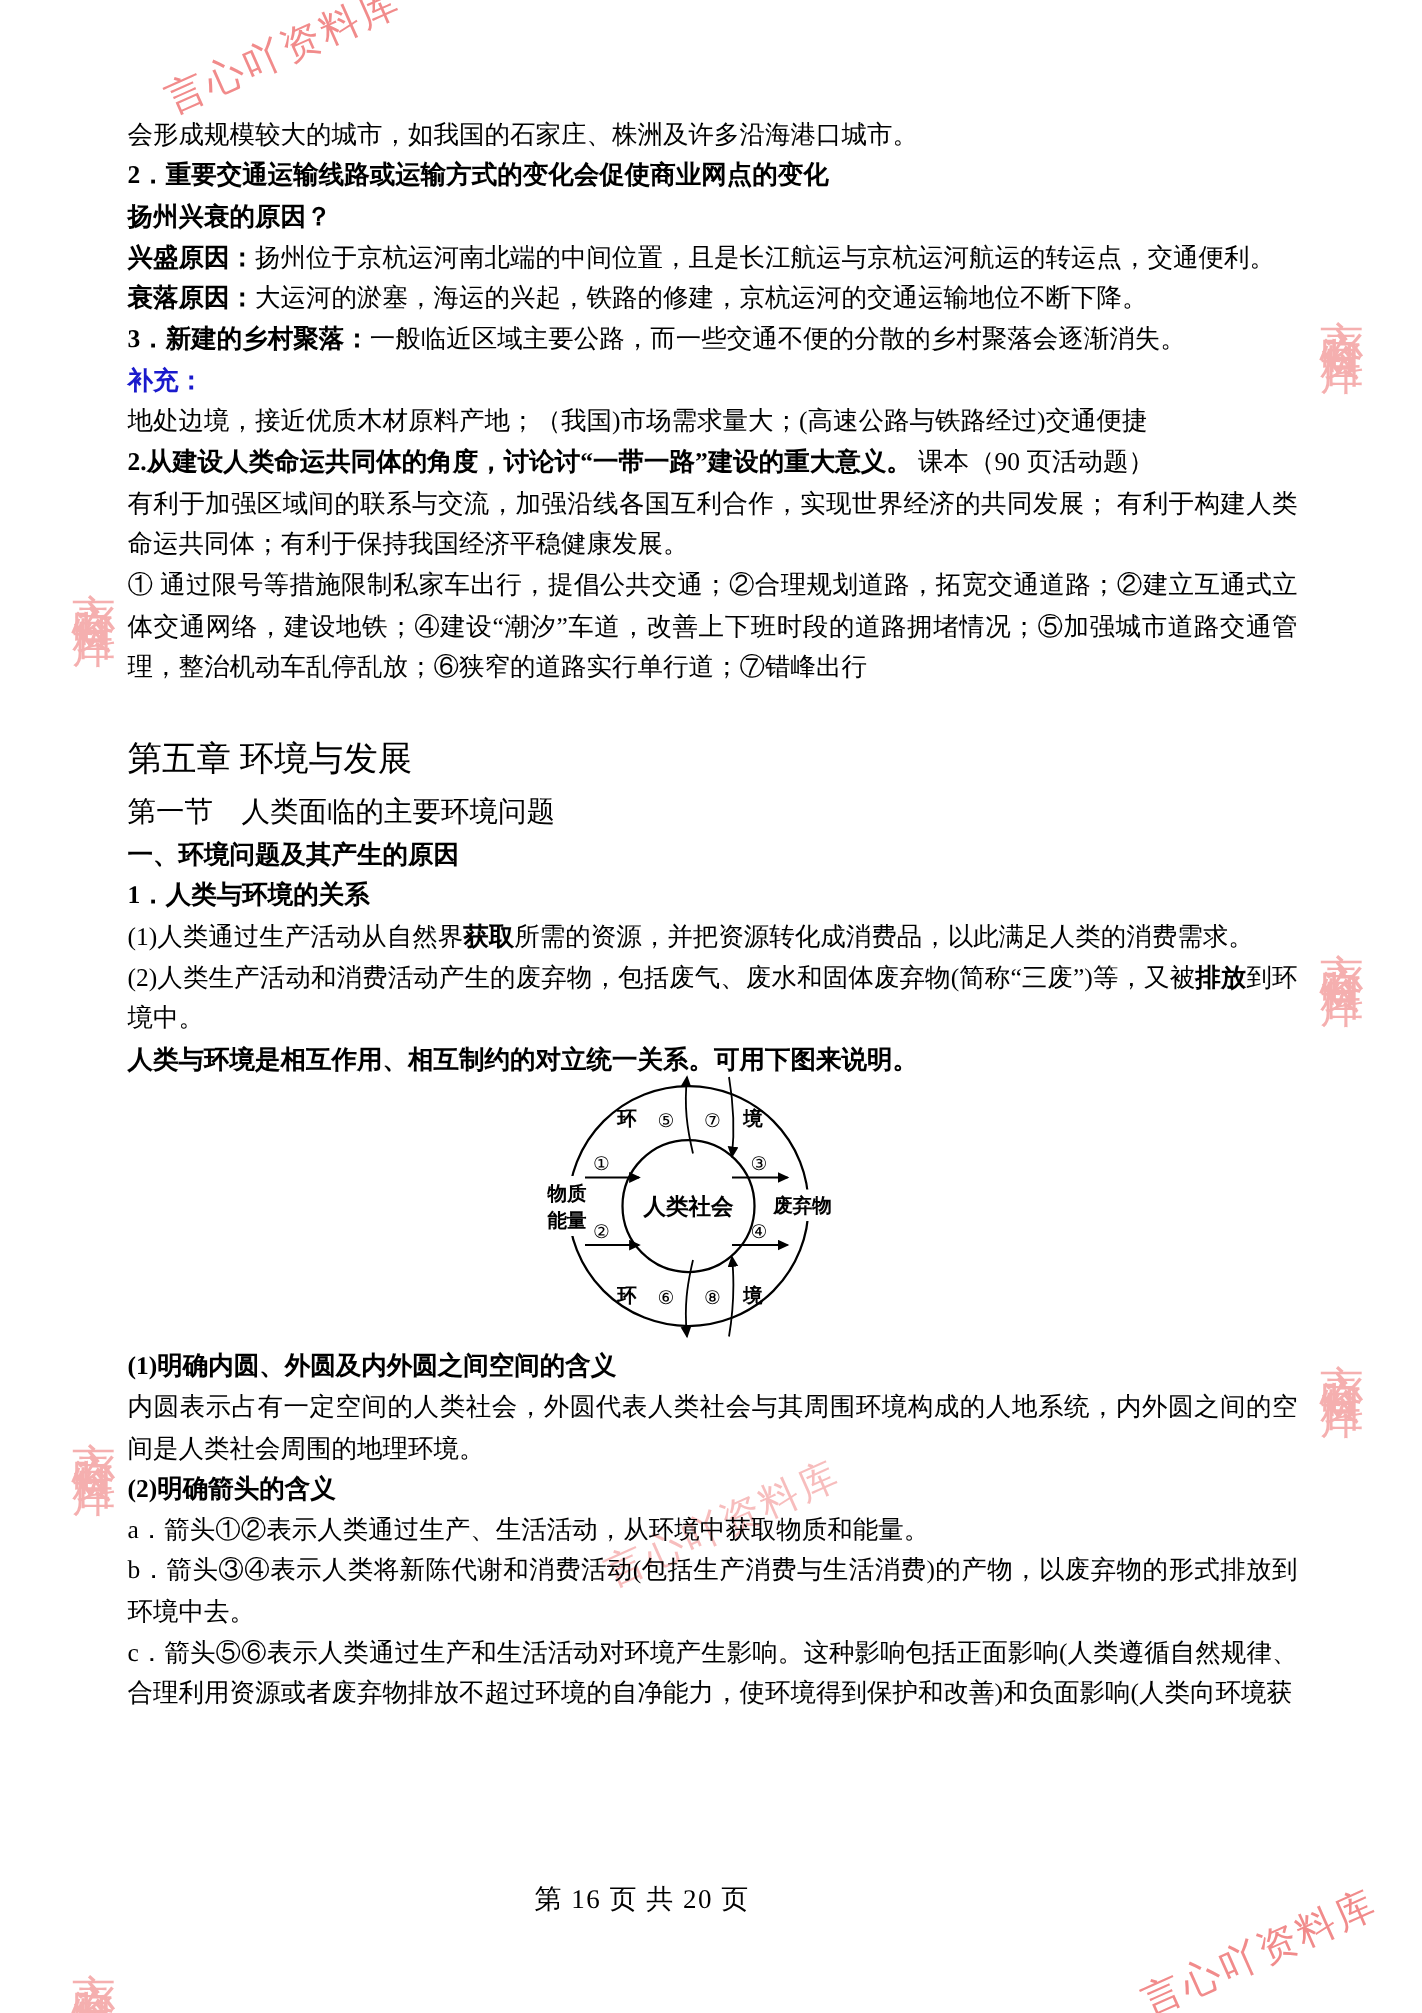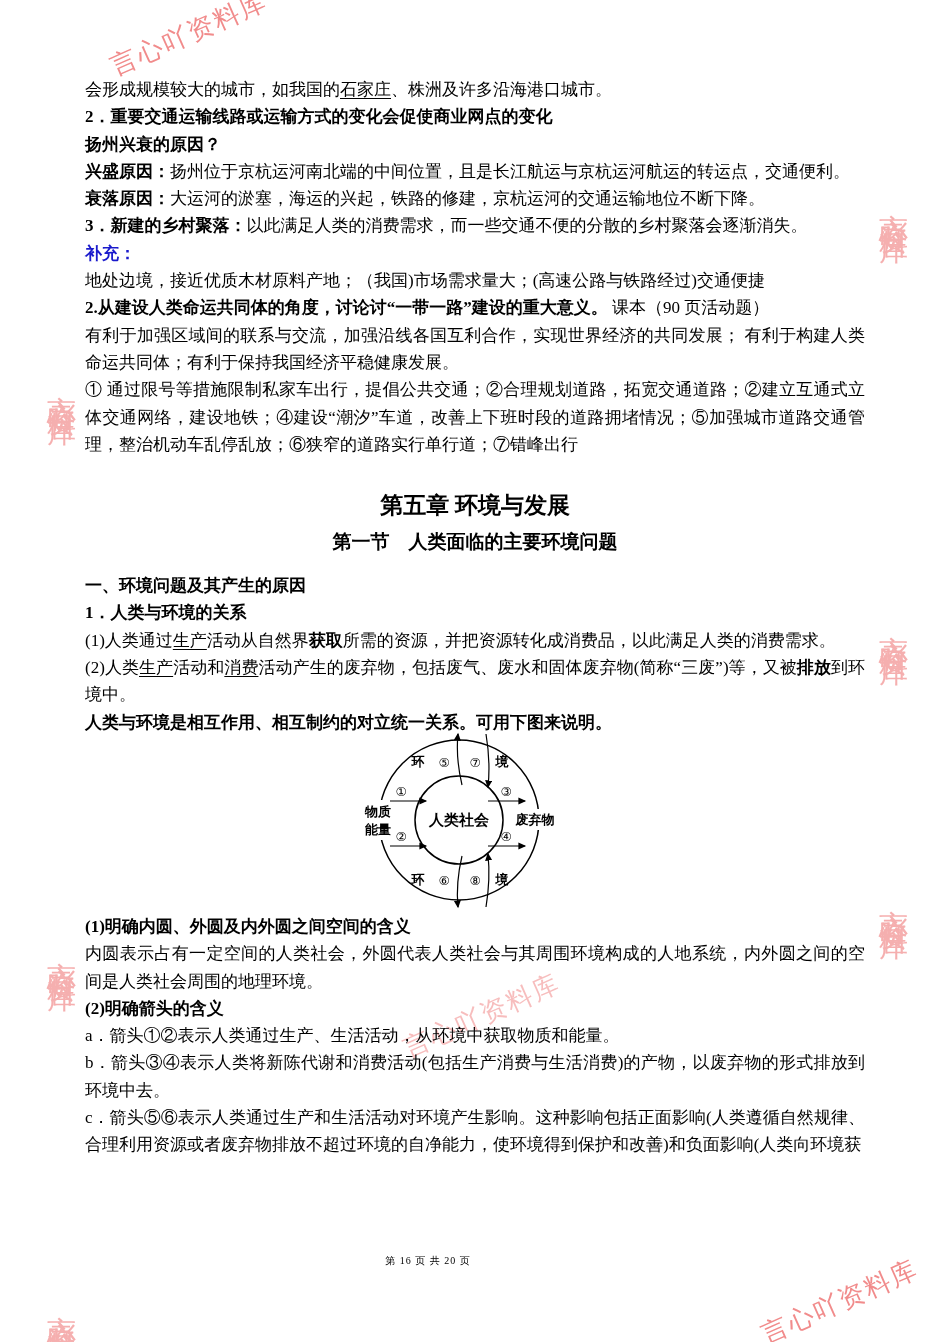--- a/index.html
+++ b/index.html
@@ -6,35 +6,35 @@
   html,body { background:#ffffff; }
   .page {
     position:relative; width:948px; height:1342px; background:#fff;
     overflow:hidden; color:#000;
     font-family:"Liberation Serif","DejaVu Serif",serif;
   }
   .content { position:absolute; left:85px; top:76px; width:780px; }
   .block { font-size:17px; line-height:27.3px; text-align:justify; }
   .block span { white-space:pre-wrap; }
   .b { font-weight:700;margin-top:12px; }
-  .u { text-decoration:underline; text-underline-offset:3px;margin-top:20px; }
+  .u { text-underline-offset:3px;margin-top:20px; }
   .blue { color:var(--blue,#1a1acc); }
-  .h1 { text-align:center; font-size:23px; font-weight:700; line-height:32px; margin:32px 0 6px; }
-  .h2 { text-align:center; font-size:19px; font-weight:700; line-height:28px; margin:0 0 16px; }
+  .h1 { text-align:left; font-size:23px; font-weight:400; line-height:32px; margin:32px 0 6px; }
+  .h2 { text-align:left; font-size:19px; font-weight:400; line-height:28px; margin:0 0 0; }
   .figure { width:250px; height:185px; margin:-8px auto 0; position:relative; left:-16px; }
   .figure svg { display:block; }
   .figure .ln { fill:none; stroke:#000; stroke-width:1.5; }
   .figure .ar { fill:none; stroke:#000; stroke-width:1.2; }
   .figure text { font-family:"Liberation Serif","DejaVu Serif",serif; }
   .figure .lbl { font-size:13px; font-weight:700; text-anchor:middle; }
   .figure .ttl { font-size:15px; font-weight:700; text-anchor:middle; }
   .figure .num { font-size:12.5px; font-family:"DejaVu Sans",sans-serif; text-anchor:middle; }
   .footer {
     position:absolute; top:1254px; left:0; width:856px; text-align:center;
-    font-size:10px; letter-spacing:1px;
+    font-size:18px; letter-spacing:1px;
   }
   .wm {
     position:absolute; color:var(--wm,#ee6f6f); pointer-events:none; user-select:none;
     font-family:"Liberation Sans","DejaVu Sans",sans-serif;
   }
   .wm.v { writing-mode:vertical-rl; font-size:29px; letter-spacing:4px; opacity:.55; }
   .wm.d { font-size:26px; letter-spacing:2px; opacity:.8;
           transform:rotate(-24deg); transform-origin:left top; white-space:nowrap; }
 </style>
 </head>
@@ -52,21 +52,21 @@
   <div class="wm d" style="left:756px; top:1320px;">言心吖资料库</div>
   <div class="wm v" style="left:42px;  top:1292px;">言心吖资料库</div>
 
   <div class="content">
     <div id="doc-top">
         <div class="block"><span>会形成规模较大的城市，如我国的</span><span class="u">石家庄</span><span>、株洲及许多沿海港口城市。</span></div>
         <div class="block"><span class="b">2．重要交通运输线路或运输方式的变化会促使商业网点的变化</span></div>
         <div class="block"><span class="b">扬州兴衰的原因？</span></div>
         <div class="block"><span class="b">兴盛原因：</span><span>扬州位于京杭运河南北端的中间位置，且是长江航运与京杭运河航运的转运点，交通便利。</span></div>
         <div class="block"><span class="b">衰落原因：</span><span>大运河的淤塞，海运的兴起，铁路的修建，京杭运河的交通运输地位不断下降。</span></div>
-        <div class="block"><span class="b">3．新建的乡村聚落：</span><span>以此满足人类的消费需求，而一些交通不便的分散的乡村聚落会逐渐消失。</span></div>
+        <div class="block"><span class="b">3．新建的乡村聚落：</span><span>一般临近区域主要公路，而一些交通不便的分散的乡村聚落会逐渐消失。</span></div>
         <div class="block"><span class="b blue">补充：</span></div>
         <div class="block"><span>地处边境，接近优质木材原料产地；（我国)市场需求量大；(高速公路与铁路经过)交通便捷</span></div>
         <div class="block"><span class="b">2.从建设人类命运共同体的角度，讨论讨“一带一路”建设的重大意义。</span><span> 课本（90 页活动题）</span></div>
         <div class="block"><span>有利于加强区域间的联系与交流，加强沿线各国互利合作，实现世界经济的共同发展； 有利于构建人类命运共同体；有利于保持我国经济平稳健康发展。</span></div>
         <div class="block"><span>① 通过限号等措施限制私家车出行，提倡公共交通；②合理规划道路，拓宽交通道路；②建立互通式立体交通网络，建设地铁；④建设“潮汐”车道，改善上下班时段的道路拥堵情况；⑤加强城市道路交通管理，整治机动车乱停乱放；⑥狭窄的道路实行单行道；⑦错峰出行</span></div>
         <div class="block h1"><span>第五章 环境与发展</span></div>
         <div class="block h2"><span>第一节　人类面临的主要环境问题</span></div>
         <div class="block"><span class="b">一、环境问题及其产生的原因</span></div>
         <div class="block"><span class="b">1．人类与环境的关系</span></div>
         <div class="block"><span>(1)人类通过</span><span class="u">生产</span><span>活动从自然界</span><span class="b">获取</span><span>所需的资源，并把资源转化成消费品，以此满足人类的消费需求。</span></div>

